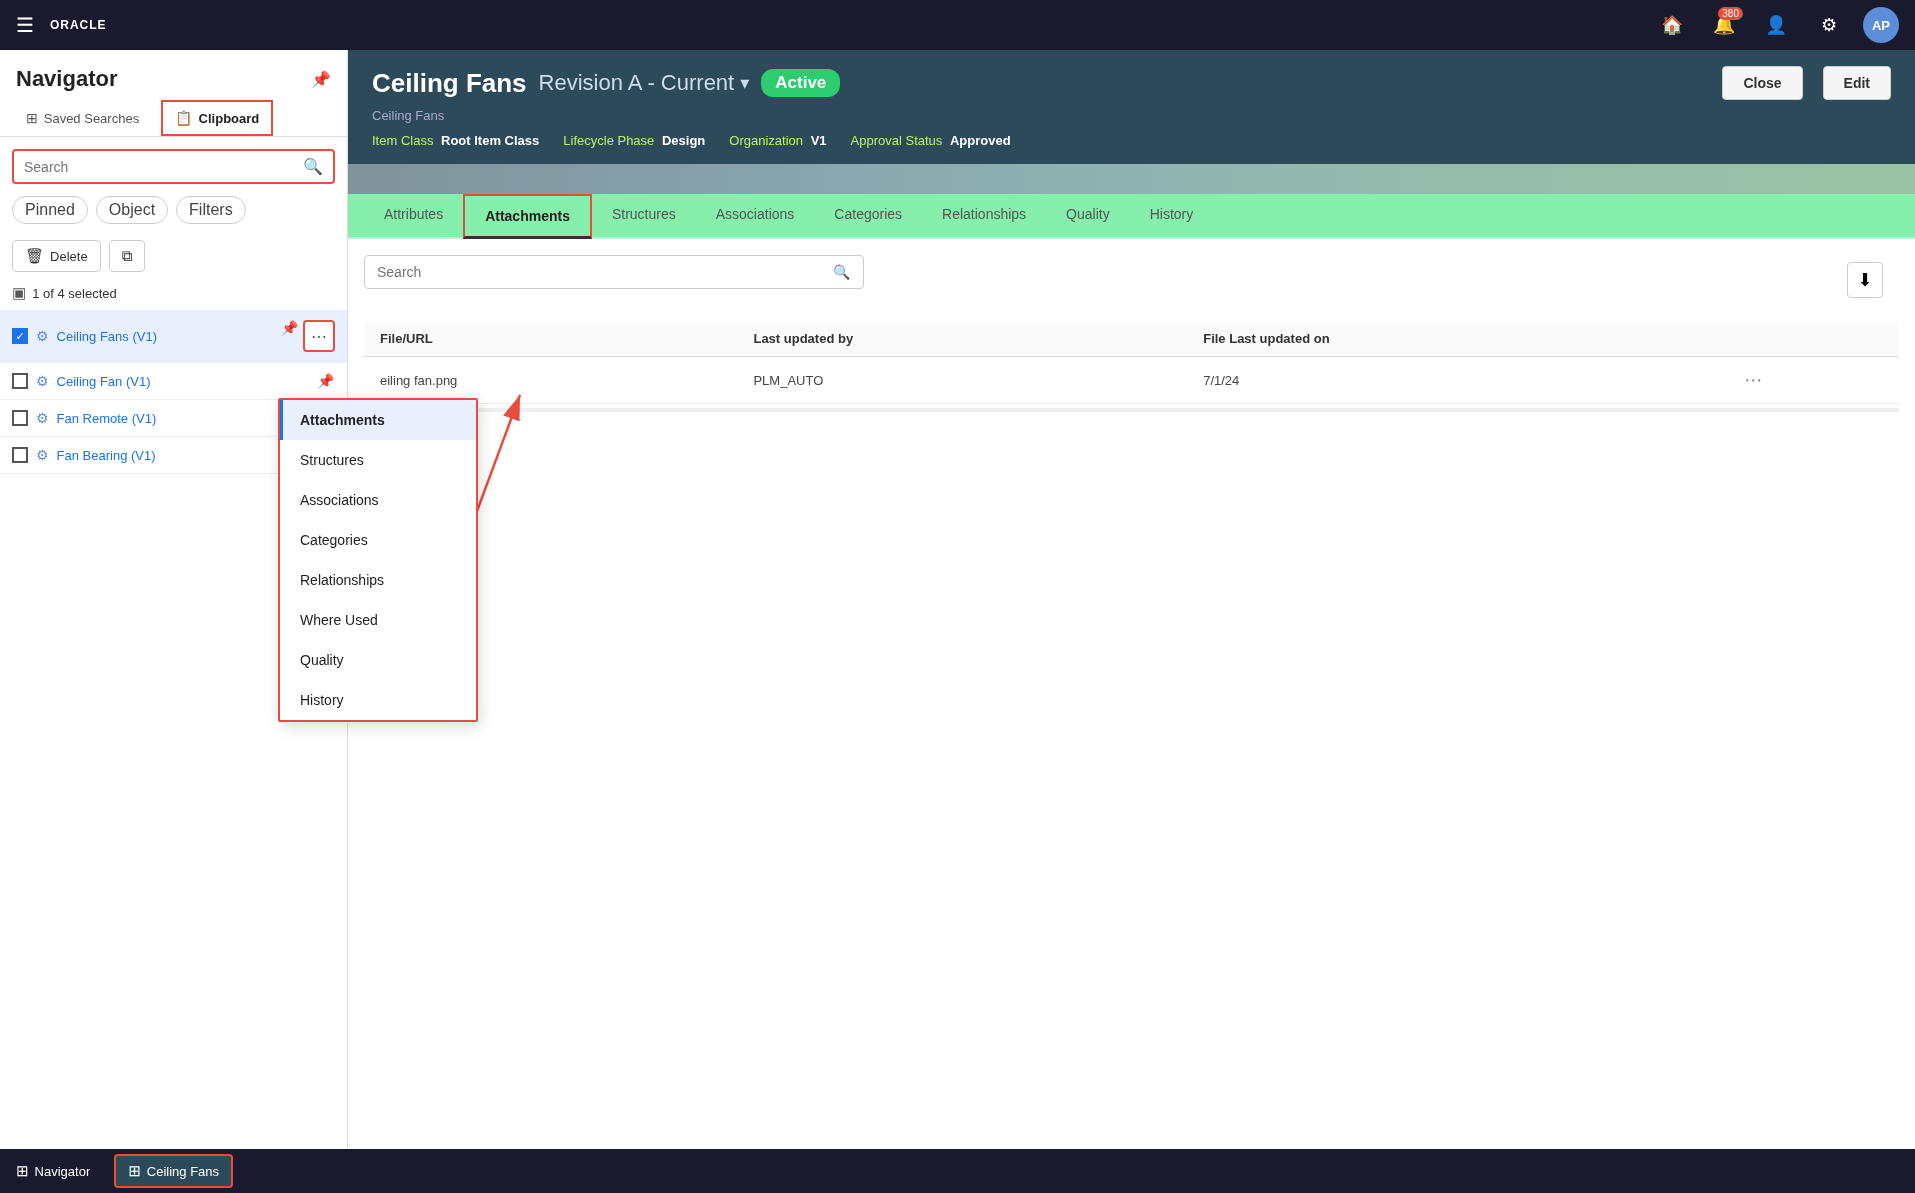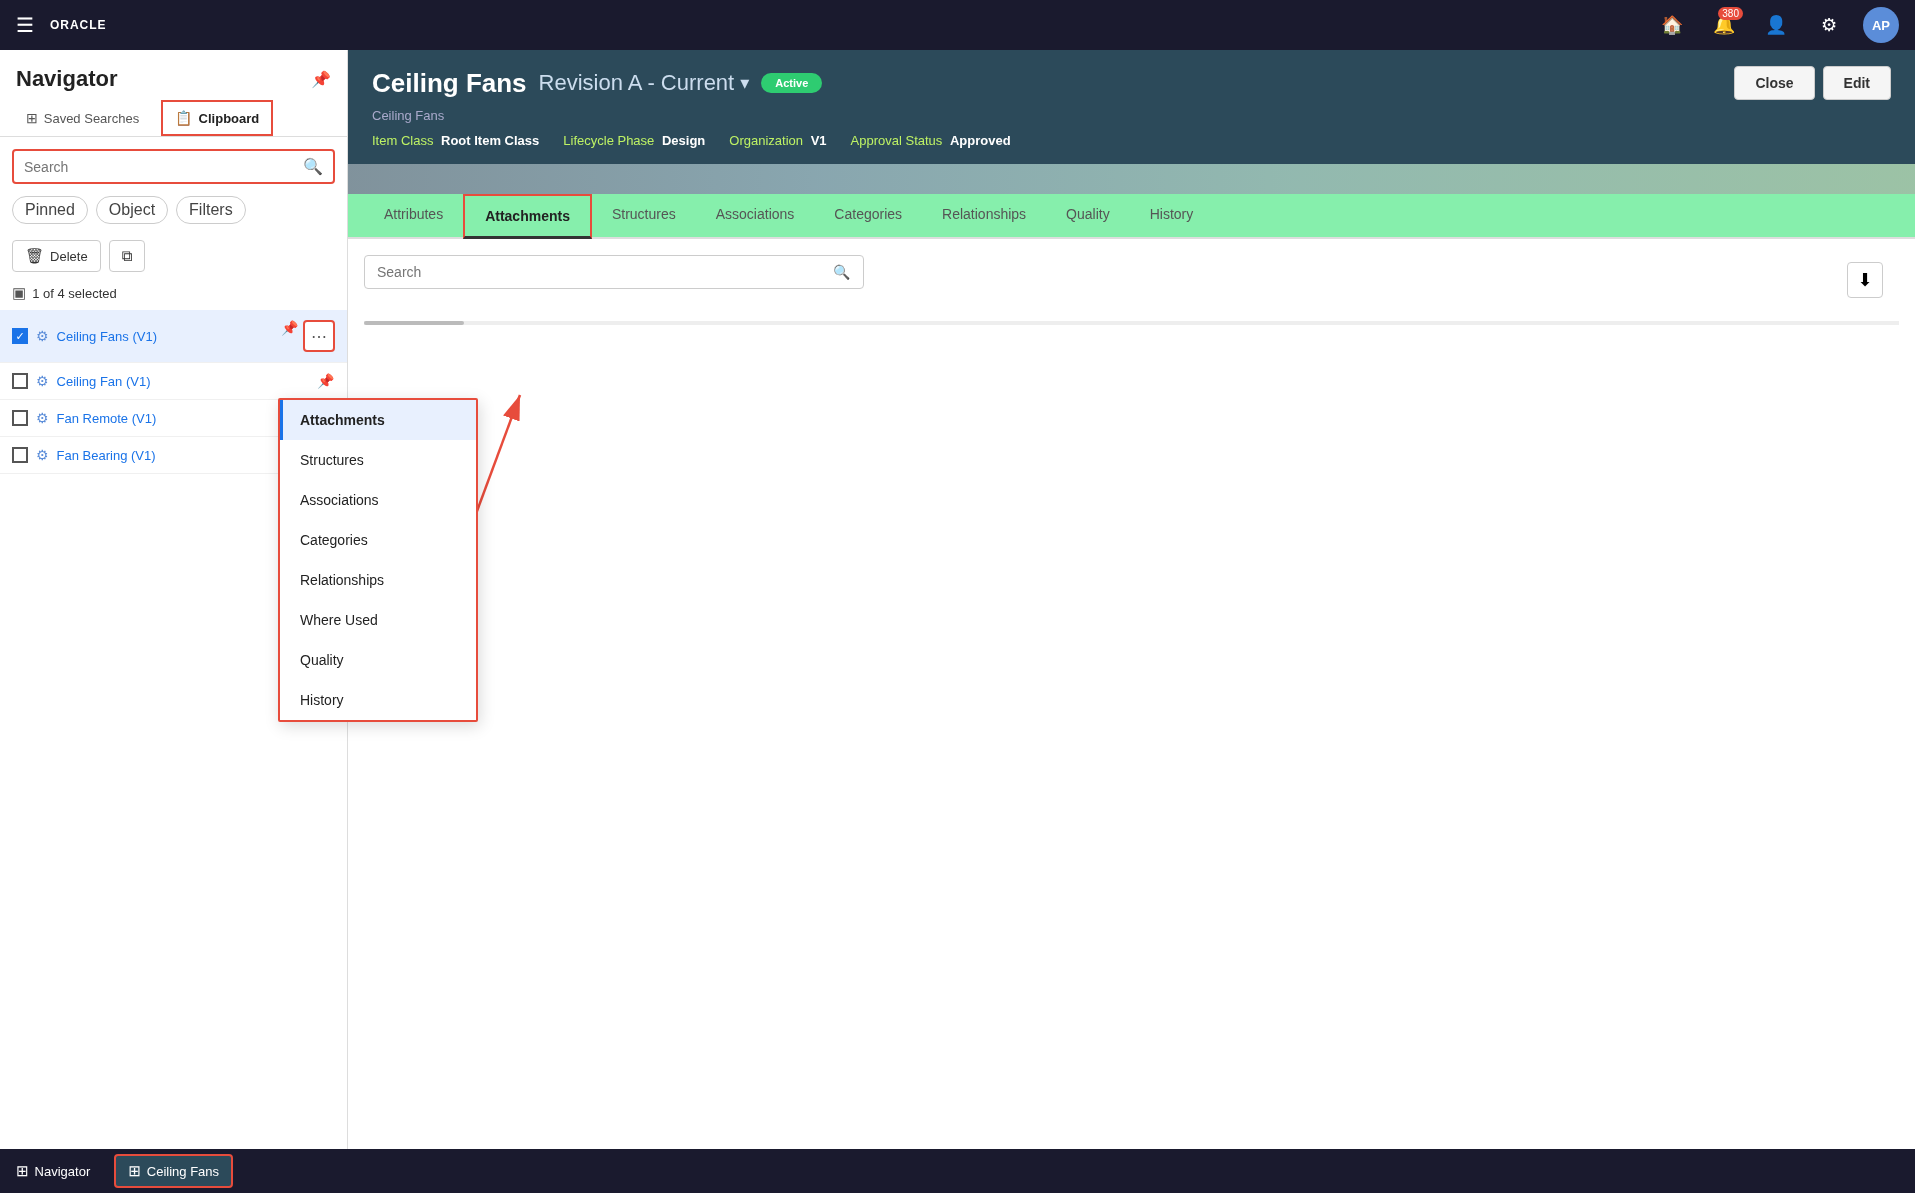--- a/index.html
+++ b/index.html
@@ -217,23 +217,23 @@
     .item-title {
       font-size: 26px; font-weight: bold; color: white;
     }
     .item-revision {
       font-size: 22px; color: #cde; display: flex; align-items: center; gap: 6px;
     }
     .revision-chevron { font-size: 18px; cursor: pointer; }
     .status-badge {
       background: #2ecc71; color: white;
       padding: 4px 14px; border-radius: 12px;
-      font-size: 11px; font-weight: bold;
-    }
-    .header-buttons { display: flex; gap: 8px; margin-left: 24px; }
+      font-size: 17px; font-weight: bold;
+    }
+    .header-buttons { display: flex; gap: 20px; margin-left: 24px; }
     .header-btn {
       padding: 8px 20px;
       border: 1px solid #ccc;
       background: #f5f5f5;
       font-size: 14px;
       cursor: pointer;
       border-radius: 4px;
       color: #333;
       font-weight: bold;
     }
@@ -533,20 +533,40 @@
     <div class="content-body">
 
       <div style="display:flex; align-items:center; justify-content:space-between; margin-bottom:16px;">
         <div class="search-bar-content">
           <input type="text" placeholder="Search" style="">
           <span>🔍</span>
         </div>
         <button class="download-btn" style="margin-top:0; float:none;">⬇</button>
       </div>
 
+      <table class="data-table">
+        <thead>
+          <tr>
+            <th>File/URL</th>
+            <th>Last updated by</th>
+            <th>File Last updated on</th>
+            <th></th>
+          </tr>
+        </thead>
+        <tbody>
+          <tr class="table-row">
+            <td>eiling fan.png</td>
+            <td>PLM_AUTO</td>
+            <td>7/1/24</td>
+            <td>
+              <span class="row-more">⋯</span>
+            </td>
+          </tr>
+        </tbody>
+      </table>
 
       <div class="scroll-indicator">
         <div class="scroll-thumb"></div>
       </div>
     </div>
   </div>
 </div>
 
 <div class="bottom-bar">
   <div class="bottom-item">

